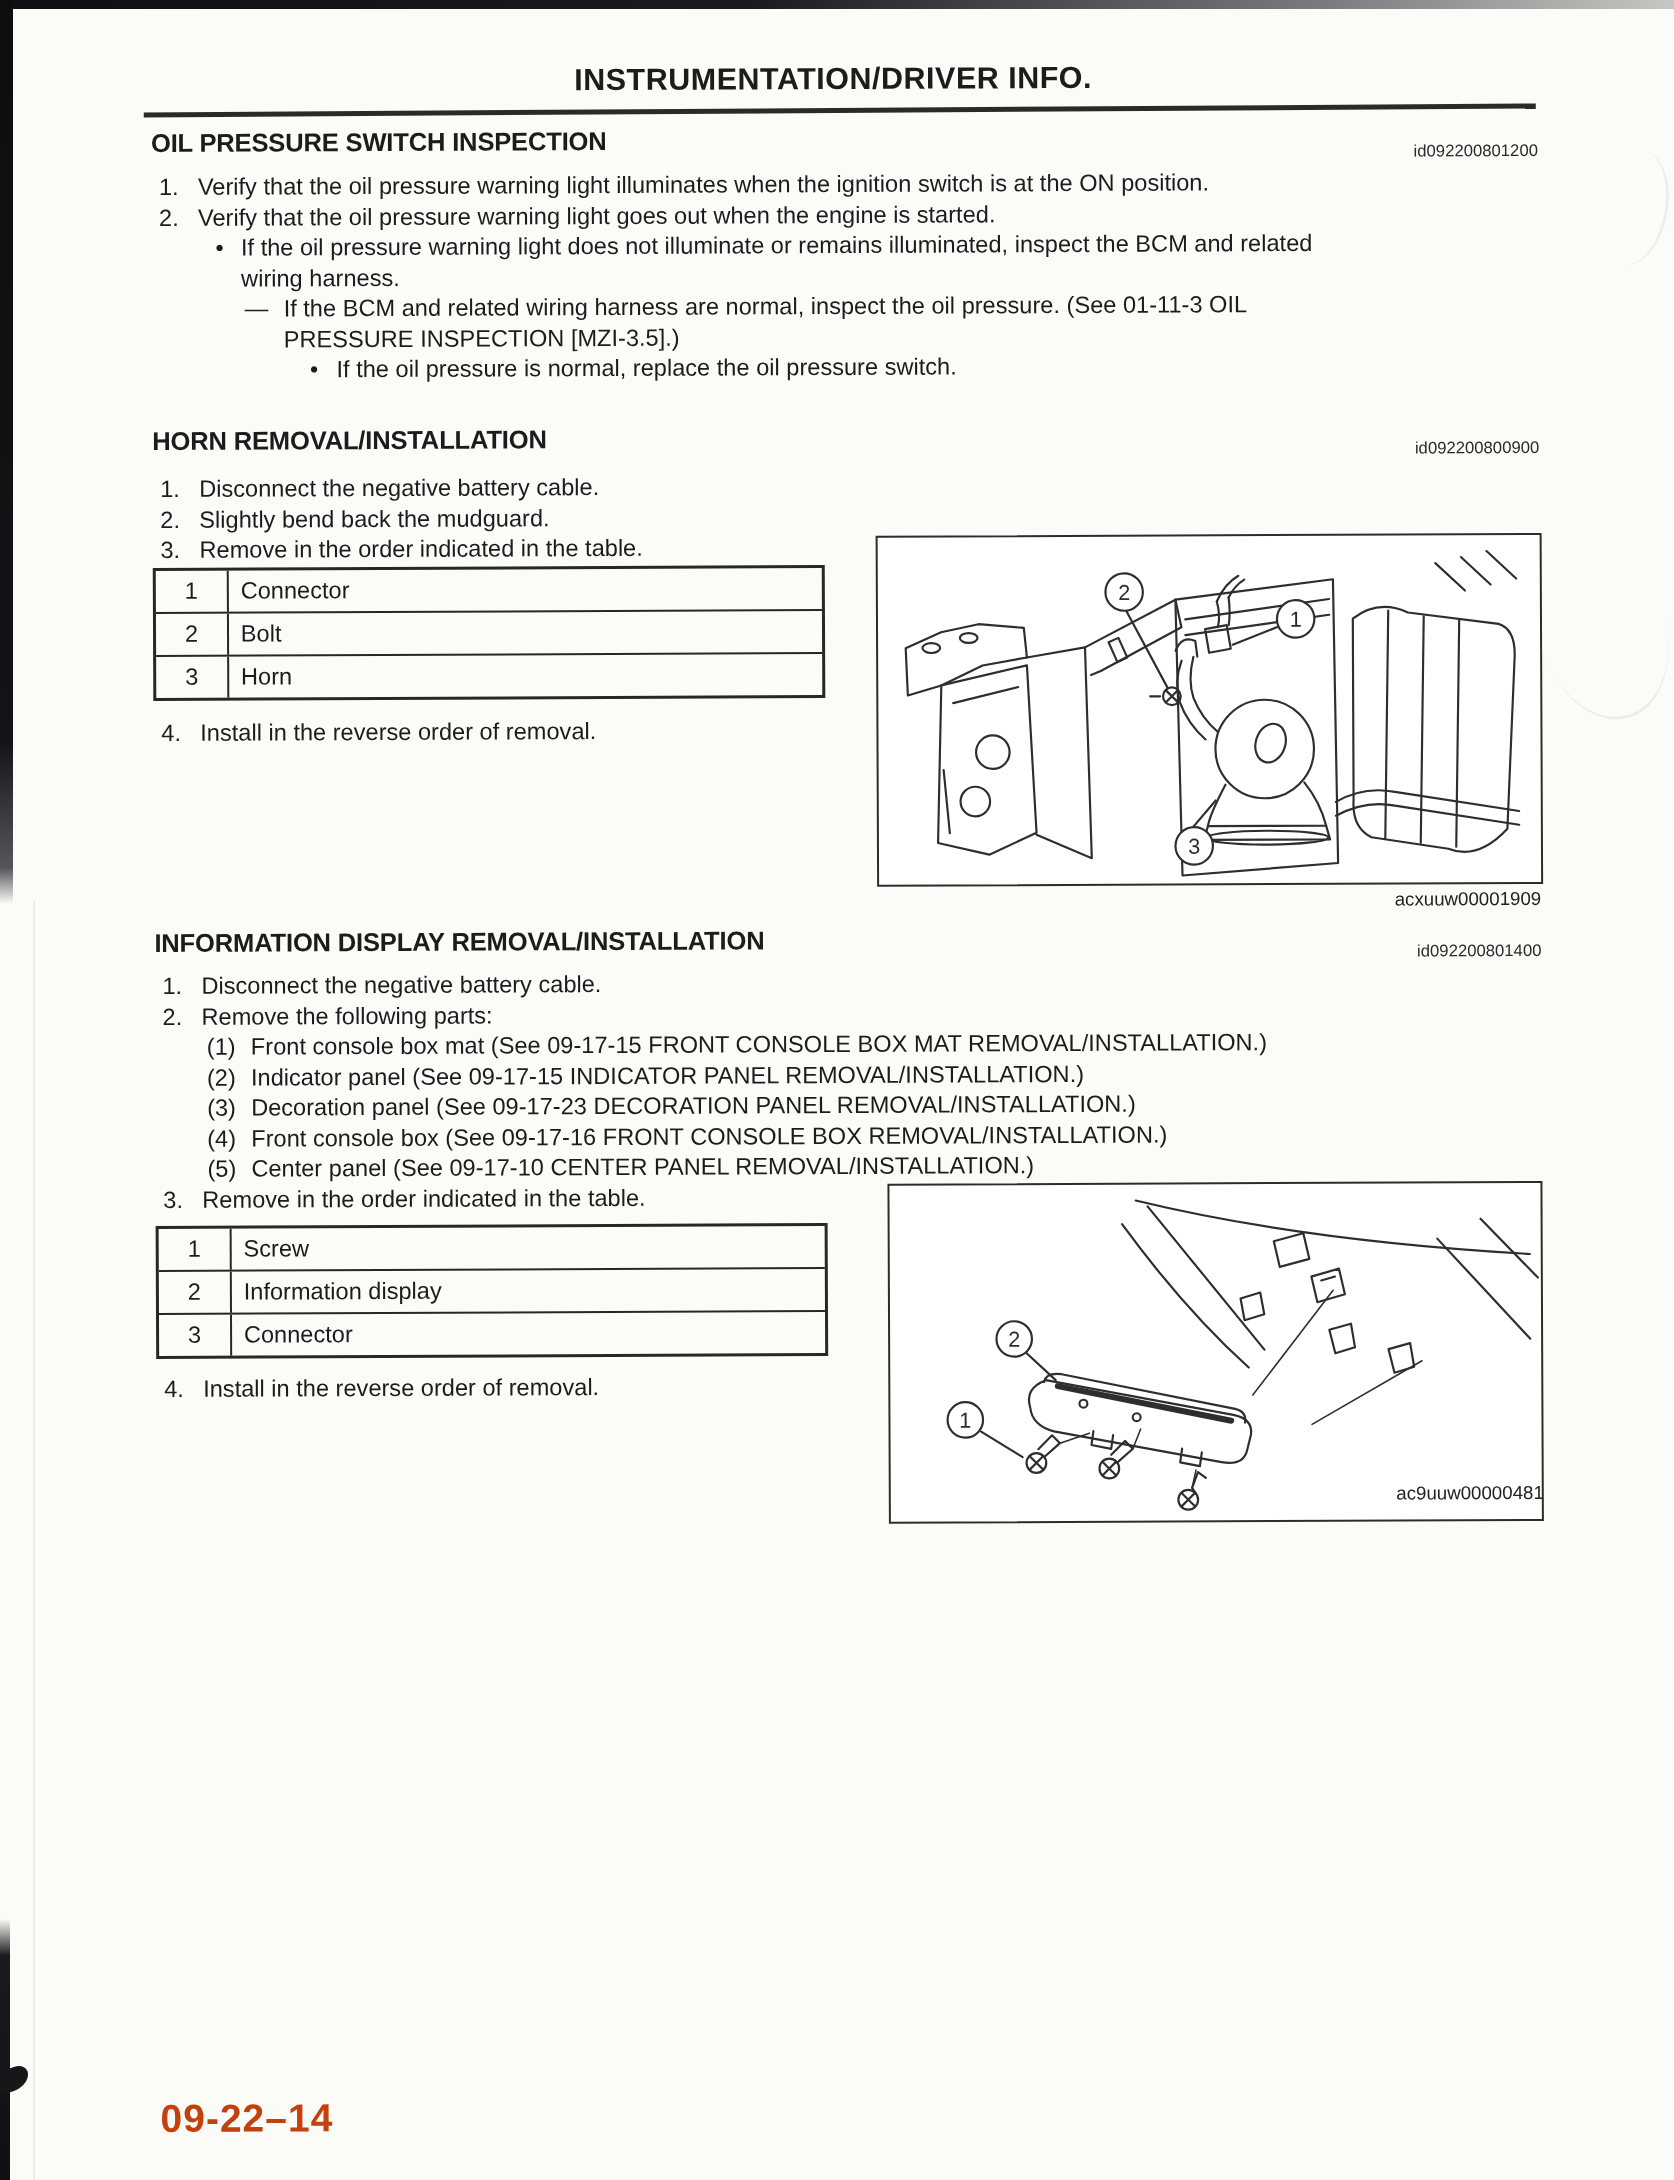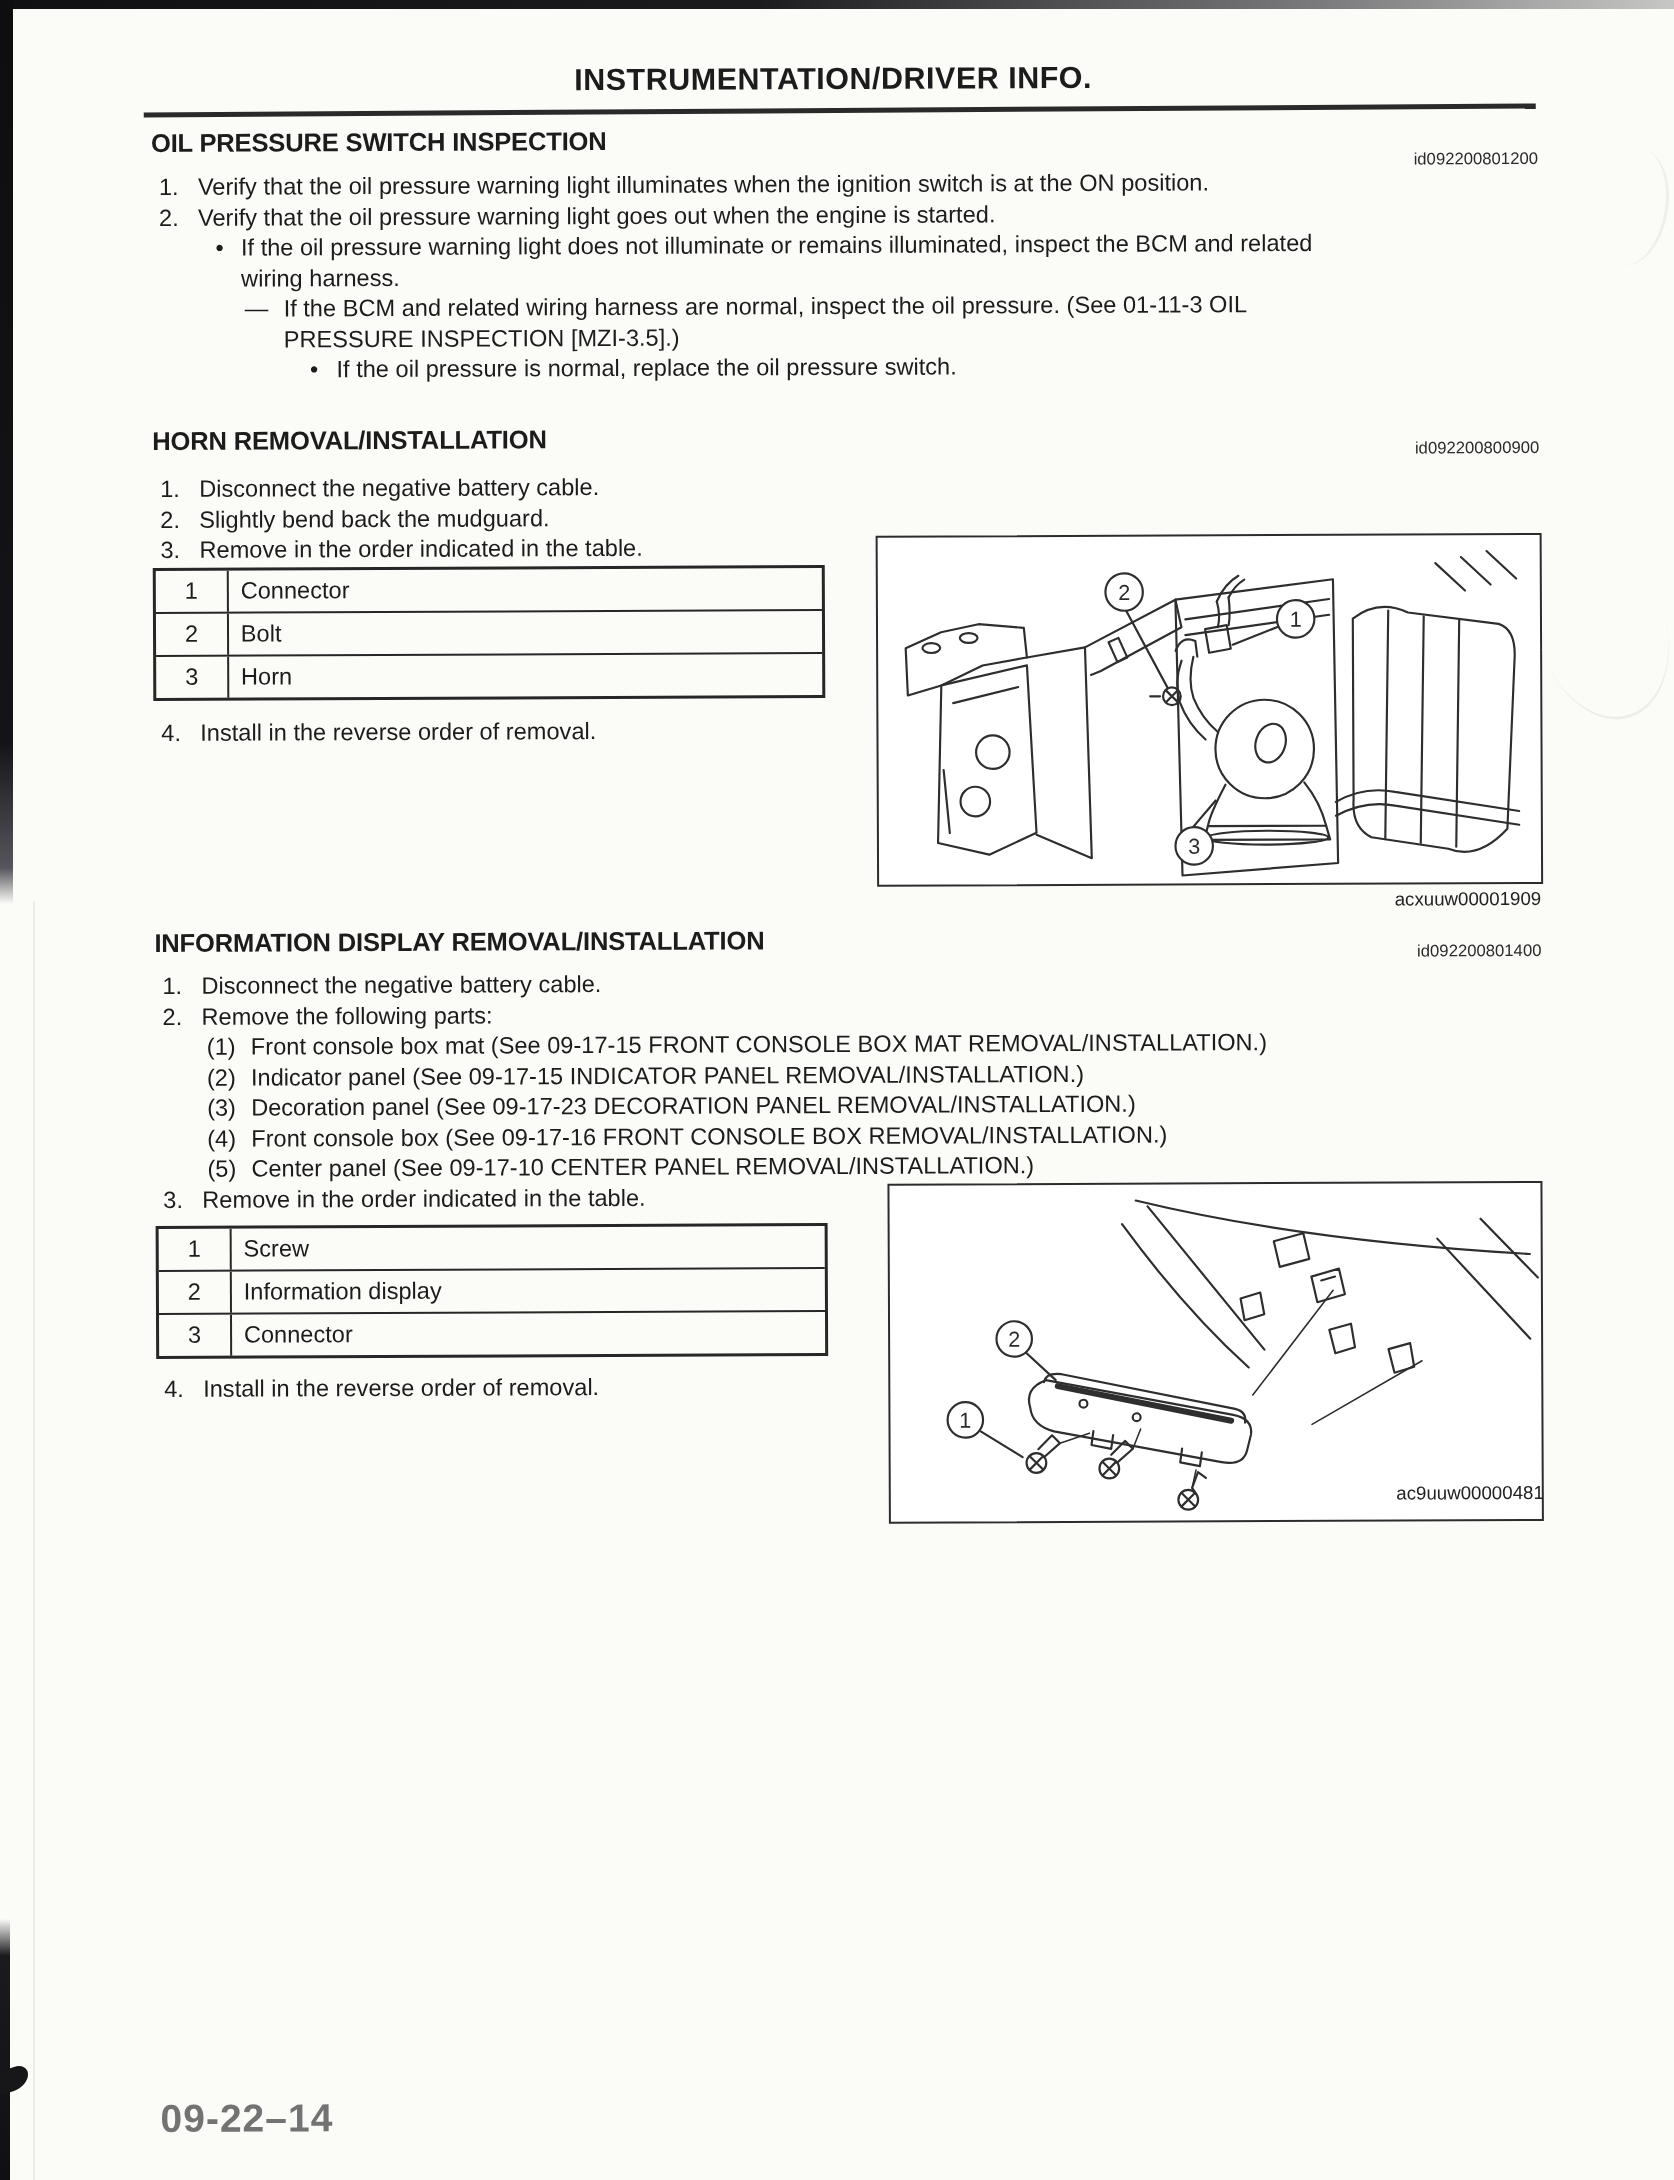--- a/index.html
+++ b/index.html
@@ -43,34 +43,34 @@
   .trow{display:flex;height:41px;}
   .trow + .trow{border-top:2px solid #272727;}
   .cnum{width:71px;border-right:2px solid #272727;display:flex;align-items:center;justify-content:center;
         font-size:23.6px;}
   .cpart{flex:1;display:flex;align-items:center;padding-left:11.8px;font-size:23.6px;}
   
   .fig{position:absolute;border:2px solid #2c2c2c;background:#fff;}
   .fig-caption{position:absolute;right:133px;font-size:18.7px;color:#222;}
   .callout-num{font-size:22px;fill:#2b2b2b;text-anchor:middle;font-family:"Liberation Sans",sans-serif;}
   
-  .page-num{position:absolute;left:156px;top:2094px;font-size:39px;font-weight:700;letter-spacing:1px;color:#737373;text-align:center;}
+  .page-num{position:absolute;left:156px;top:2094px;font-size:39px;font-weight:700;letter-spacing:1px;color:#c2410c;text-align:center;}
 </style>
 </head>
 <body>
 
 <div class="page">
 
   <div class="content">
 
     <div class="hdr-title">INSTRUMENTATION/DRIVER INFO.</div>
     <div class="hdr-rule"></div>
 
     <div class="sect-title" style="left:155px;top:126px">OIL PRESSURE SWITCH INSPECTION</div>
-    <div class="doc-id" style="top:152px">id092200801200</div>
+    <div class="doc-id" style="top:144px">id092200801200</div>
 
     <div class="listing" style="top:169px">
       <div class="li lv1">
         <span class="mk">1.</span>
         <div class="tx">Verify that the oil pressure warning light illuminates when the ignition switch is at the ON position.</div>
       </div>
       <div class="li lv1">
         <span class="mk">2.</span>
         <div class="tx">Verify that the oil pressure warning light goes out when the engine is started.</div>
       </div>

